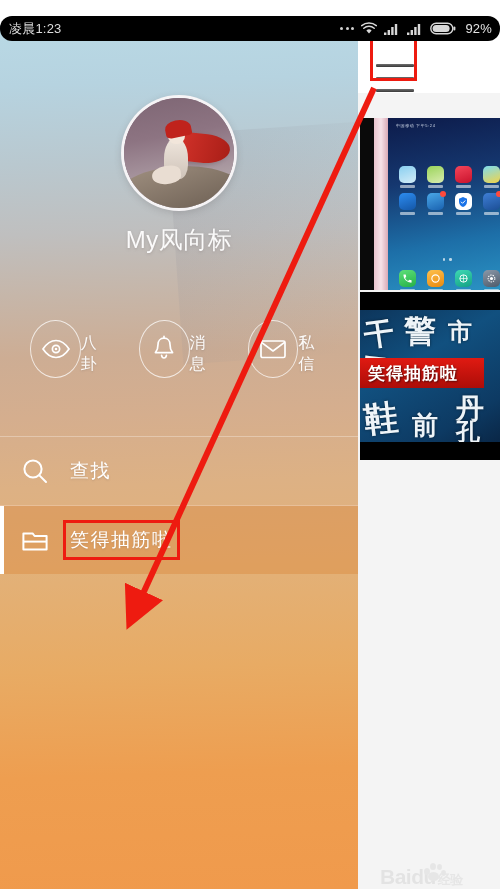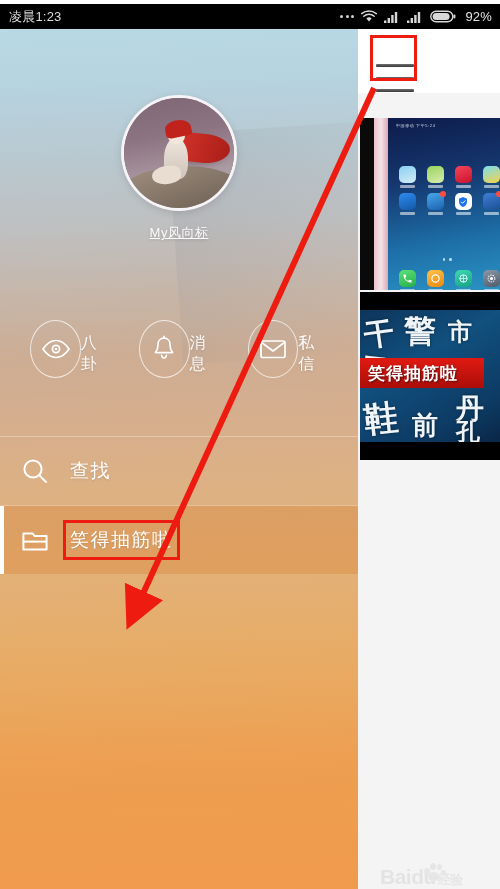--- a/index.html
+++ b/index.html
@@ -6,25 +6,25 @@
   html,body { width:500px; height:889px; }
   body {
     font-family:"Liberation Sans","DejaVu Sans",sans-serif;
     background:#ffffff;
     overflow:hidden;
     position:relative;
   }
 
   
   #statusbar{
-    position:absolute; left:0; top:4px; width:500px; height:25px;
+    position:absolute; left:0; top:16px; width:500px; height:25px;
     background:#000; color:#dcdcdc;
     display:flex; align-items:center; justify-content:space-between;
     padding:0 8px 0 9px;
-    font-size:13px; letter-spacing:.2px;
+    font-size:13px; letter-spacing:.2px;border-radius:12px;
   }
   #statusbar .right{ display:flex; align-items:center; gap:7px; }
   .dots{ display:flex; gap:2.5px; align-items:center; }
   .dots i{ width:3px; height:3px; border-radius:50%; background:#d2d2d2; display:block; }
   .battpct{ font-size:13px; color:#e4e4e4; margin-left:2px; }
 
   
   #rightpane{
     position:absolute; left:0; top:25px; width:500px; height:864px;
     background:#f4f4f4;
@@ -129,22 +129,22 @@
   .av-leg{ position:absolute; left:25%; top:62%; width:26%; height:16%;
     background:#e9ddd2; border-radius:50% 40% 40% 50%; transform:rotate(-8deg); }
   .av-head{ position:absolute; left:40%; top:27%; width:15%; height:15%;
     background:#f2e6db; border-radius:50%; }
   .av-hair{ position:absolute; left:37%; top:20%; width:24%; height:15%;
     background:#c0231c; border-radius:60% 70% 20% 30%; transform:rotate(-12deg); }
   .av-cape{ position:absolute; left:50%; top:33%; width:46%; height:26%;
     background:linear-gradient(100deg,#d2322a,#a81e17);
     border-radius:8% 60% 70% 20%; transform:rotate(6deg);
     box-shadow:-3px 2px 5px rgba(0,0,0,.18); }
-  #username{ margin-top:13px; color:rgba(255,255,255,.94); font-size:13px;
-    letter-spacing:.5px; text-shadow:0 1px 3px rgba(120,110,110,.35);text-decoration:underline; }
+  #username{ margin-top:13px; color:rgba(255,255,255,.94); font-size:24px;
+    letter-spacing:.5px; text-shadow:0 1px 3px rgba(120,110,110,.35); }
 
   
   #quick{ position:absolute; left:0; top:295px; width:358px;
     display:flex; justify-content:space-around; padding:0 16px; }
   .qa{ display:flex; align-items:center; width:80px; }
   .qa-circle{ width:58px; height:58px; border-radius:50%;
     border:1.4px solid rgba(255,255,255,.72);
     display:flex; align-items:center; justify-content:center; }
   .qa-label{ margin-top:10px; color:rgba(255,255,255,.95); font-size:16px;
     letter-spacing:1px; text-shadow:0 1px 2px rgba(120,110,110,.3); }

